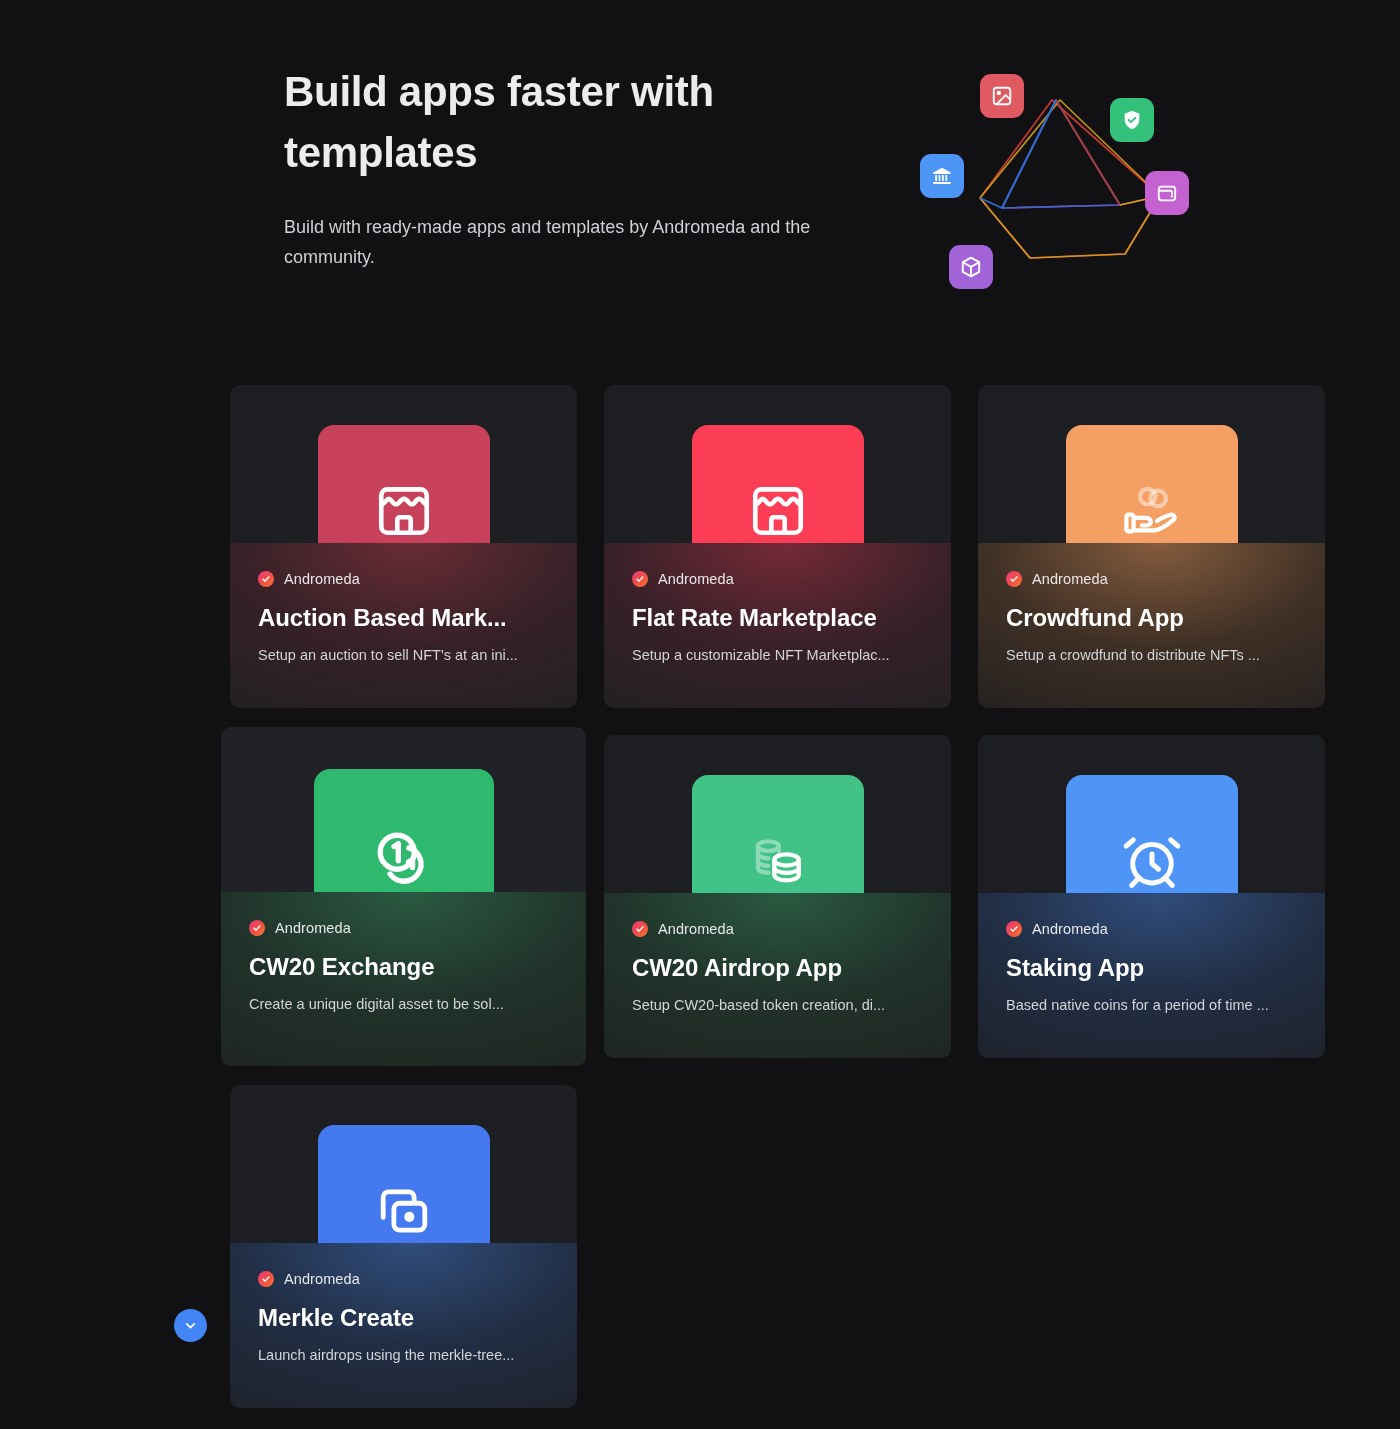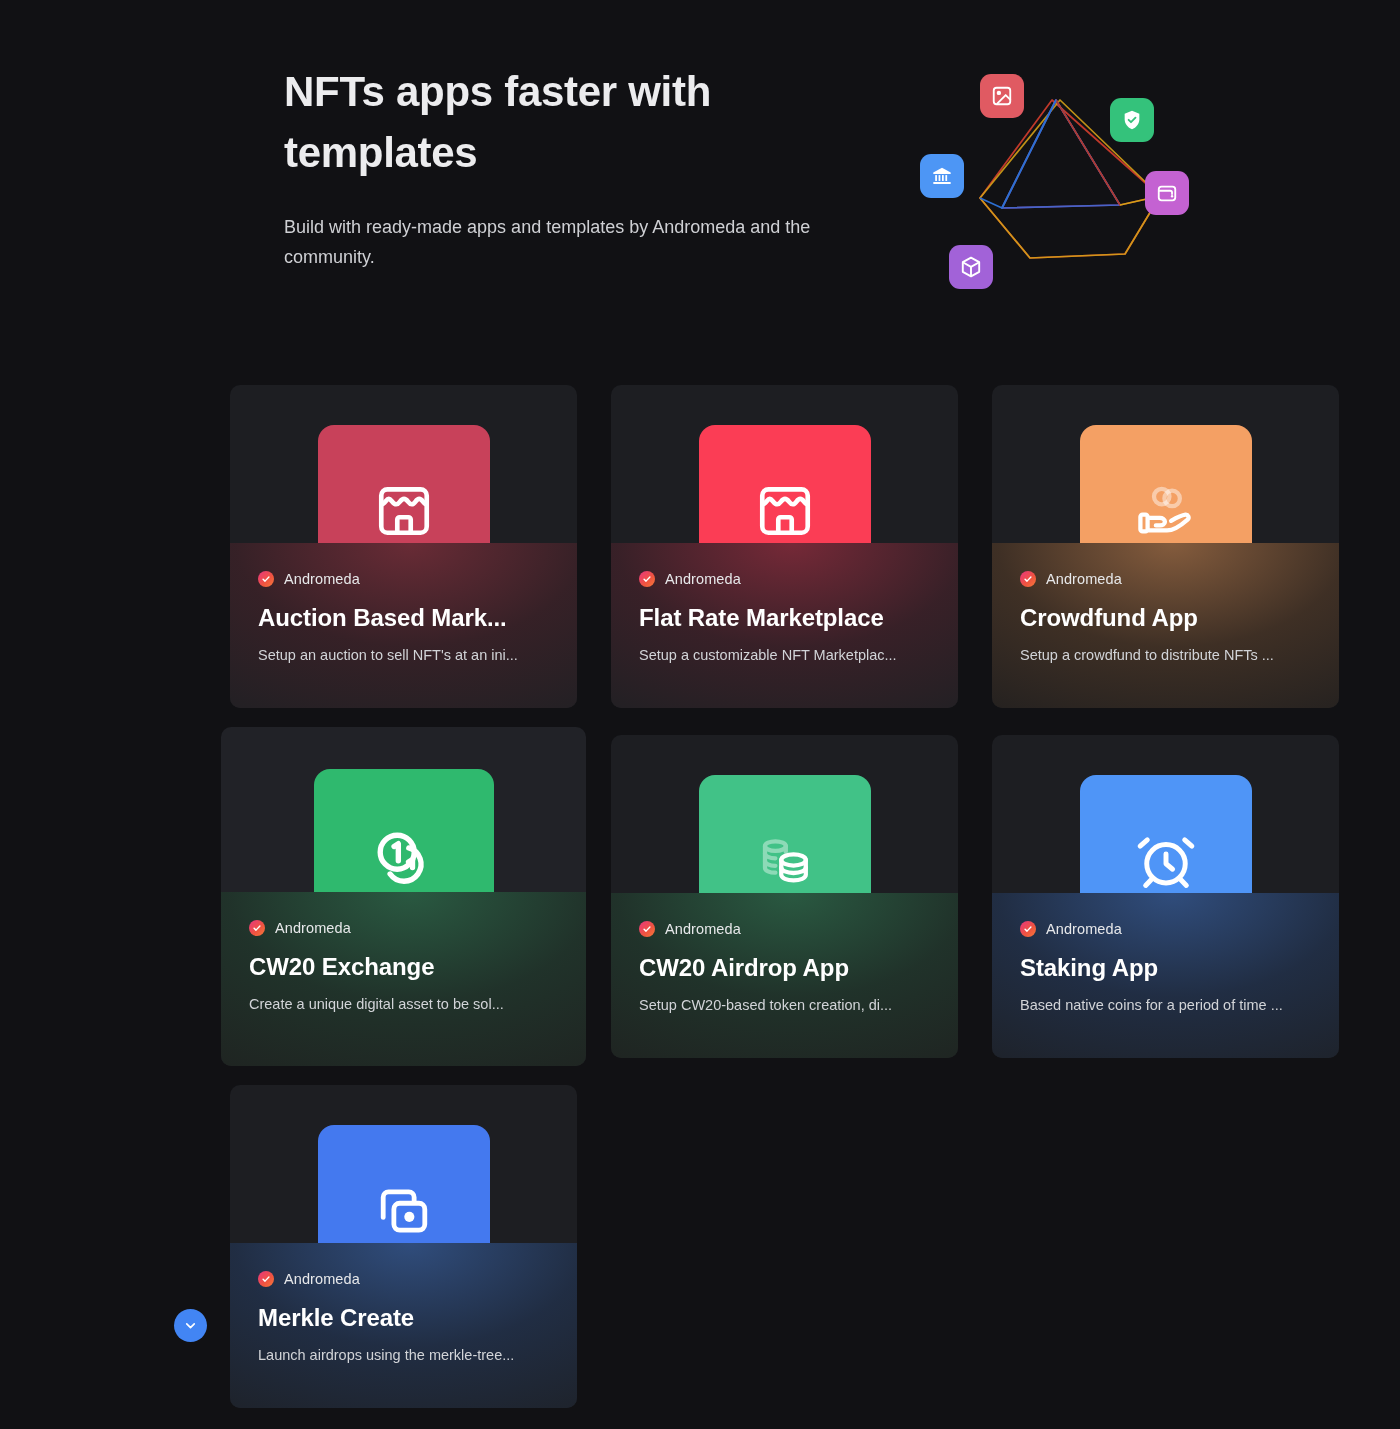--- a/index.html
+++ b/index.html
@@ -53,21 +53,21 @@
   .t-bank   { left: 0px;   top: 96px;  background: #4d96f5; }
   .t-wallet { left: 225px; top: 113px; background: #c462d2; }
   .t-cube   { left: 29px;  top: 187px; background: #a262d8; }
 
   
   .grid {
     position: absolute;
     left: 230px; top: 385px;
     width: 1096px;
   }
-  .row { display: flex; gap: 34px; margin-bottom: 27px; position: relative; }
+  .row { display: flex; gap: 27px; margin-bottom: 27px; position: relative; }
 
   .card {
     position: relative;
     width: 347px; height: 323px;
     background: #1d1e22;
     border-radius: 10px;
     overflow: hidden;
     flex: 0 0 auto;
     cursor: pointer;
   }
@@ -153,21 +153,21 @@
   }
   .scroll-btn svg { display: block; }
 </style>
 </head>
 <body>
 
 <div class="page">
 
   <div class="hero">
     <div class="hero-text">
-      <h1 class="hero-title">NFTs apps faster with templates</h1>
+      <h1 class="hero-title">Build apps faster with templates</h1>
       <p class="hero-sub">Build with ready-made apps and templates by Andromeda and the community.</p>
     </div>
 
     <div class="hero-art">
       <svg width="300" height="250" viewBox="0 0 300 250">
         <g fill="none" stroke-width="1.7" stroke-linejoin="round">
           <path d="M132 42 L60 140 L110 200 L205 196 L240 138 Z" stroke="#c0392b"></path>
           <path d="M140 42 L60 140 L110 200 L205 196 L240 138 Z" stroke="#d4a017" opacity="0.9"></path>
           <path d="M136 42 L82 150 L200 147 Z" stroke="#8e44ad"></path>
           <path d="M136 42 L82 150 L200 147 Z" stroke="#2d6fd1" opacity="0.75"></path>

